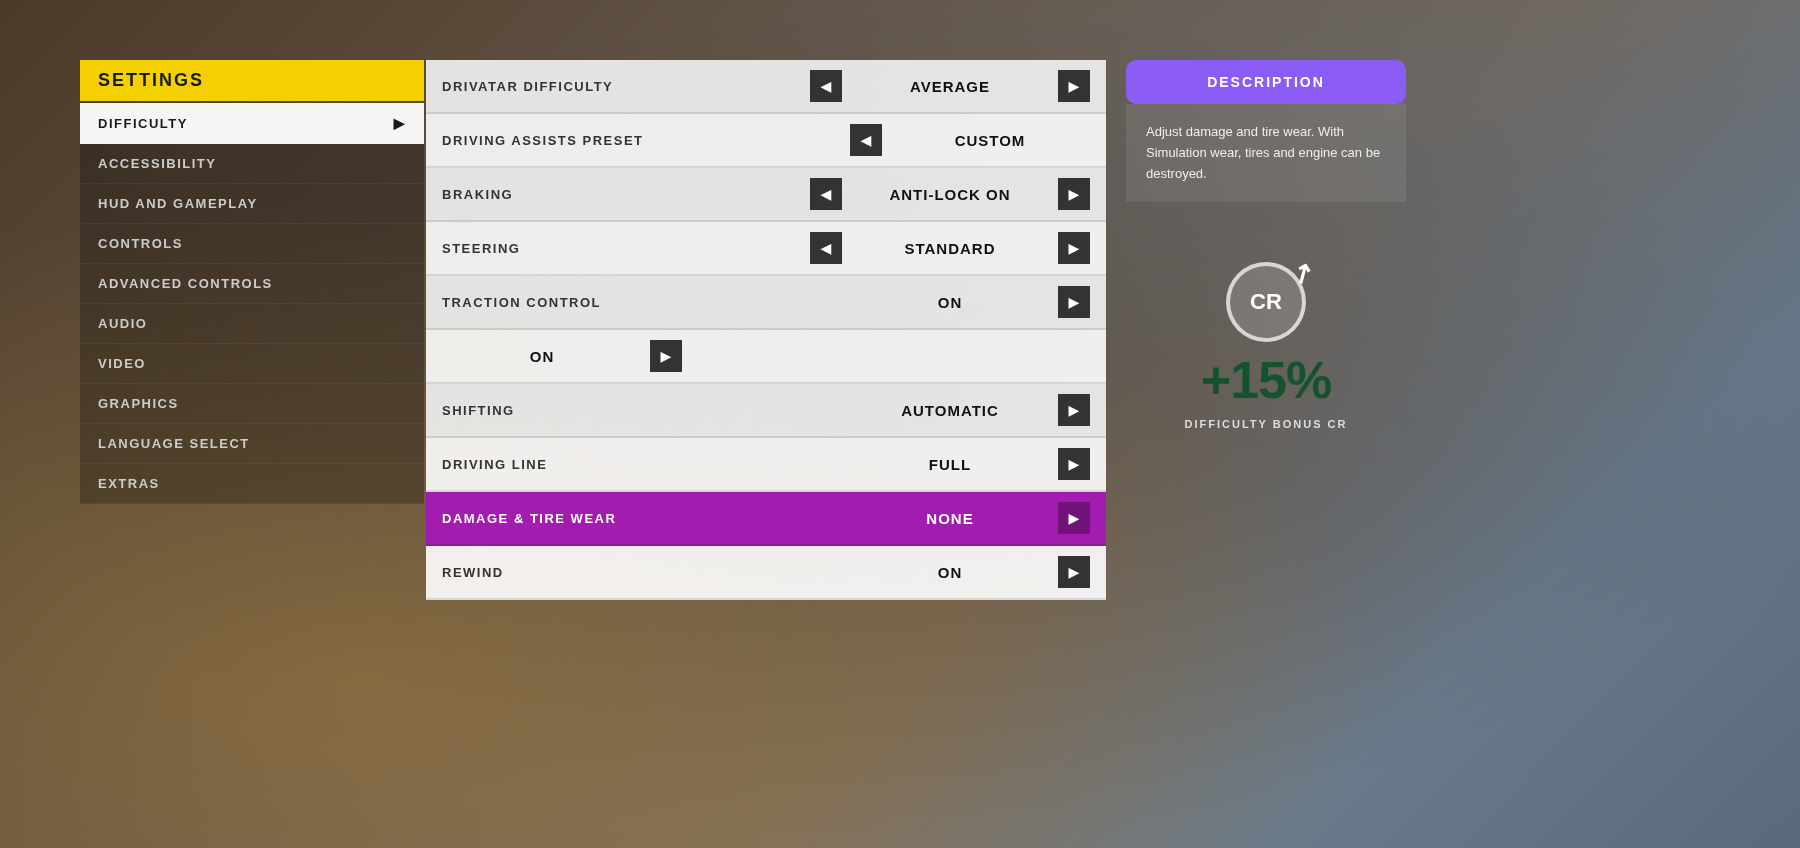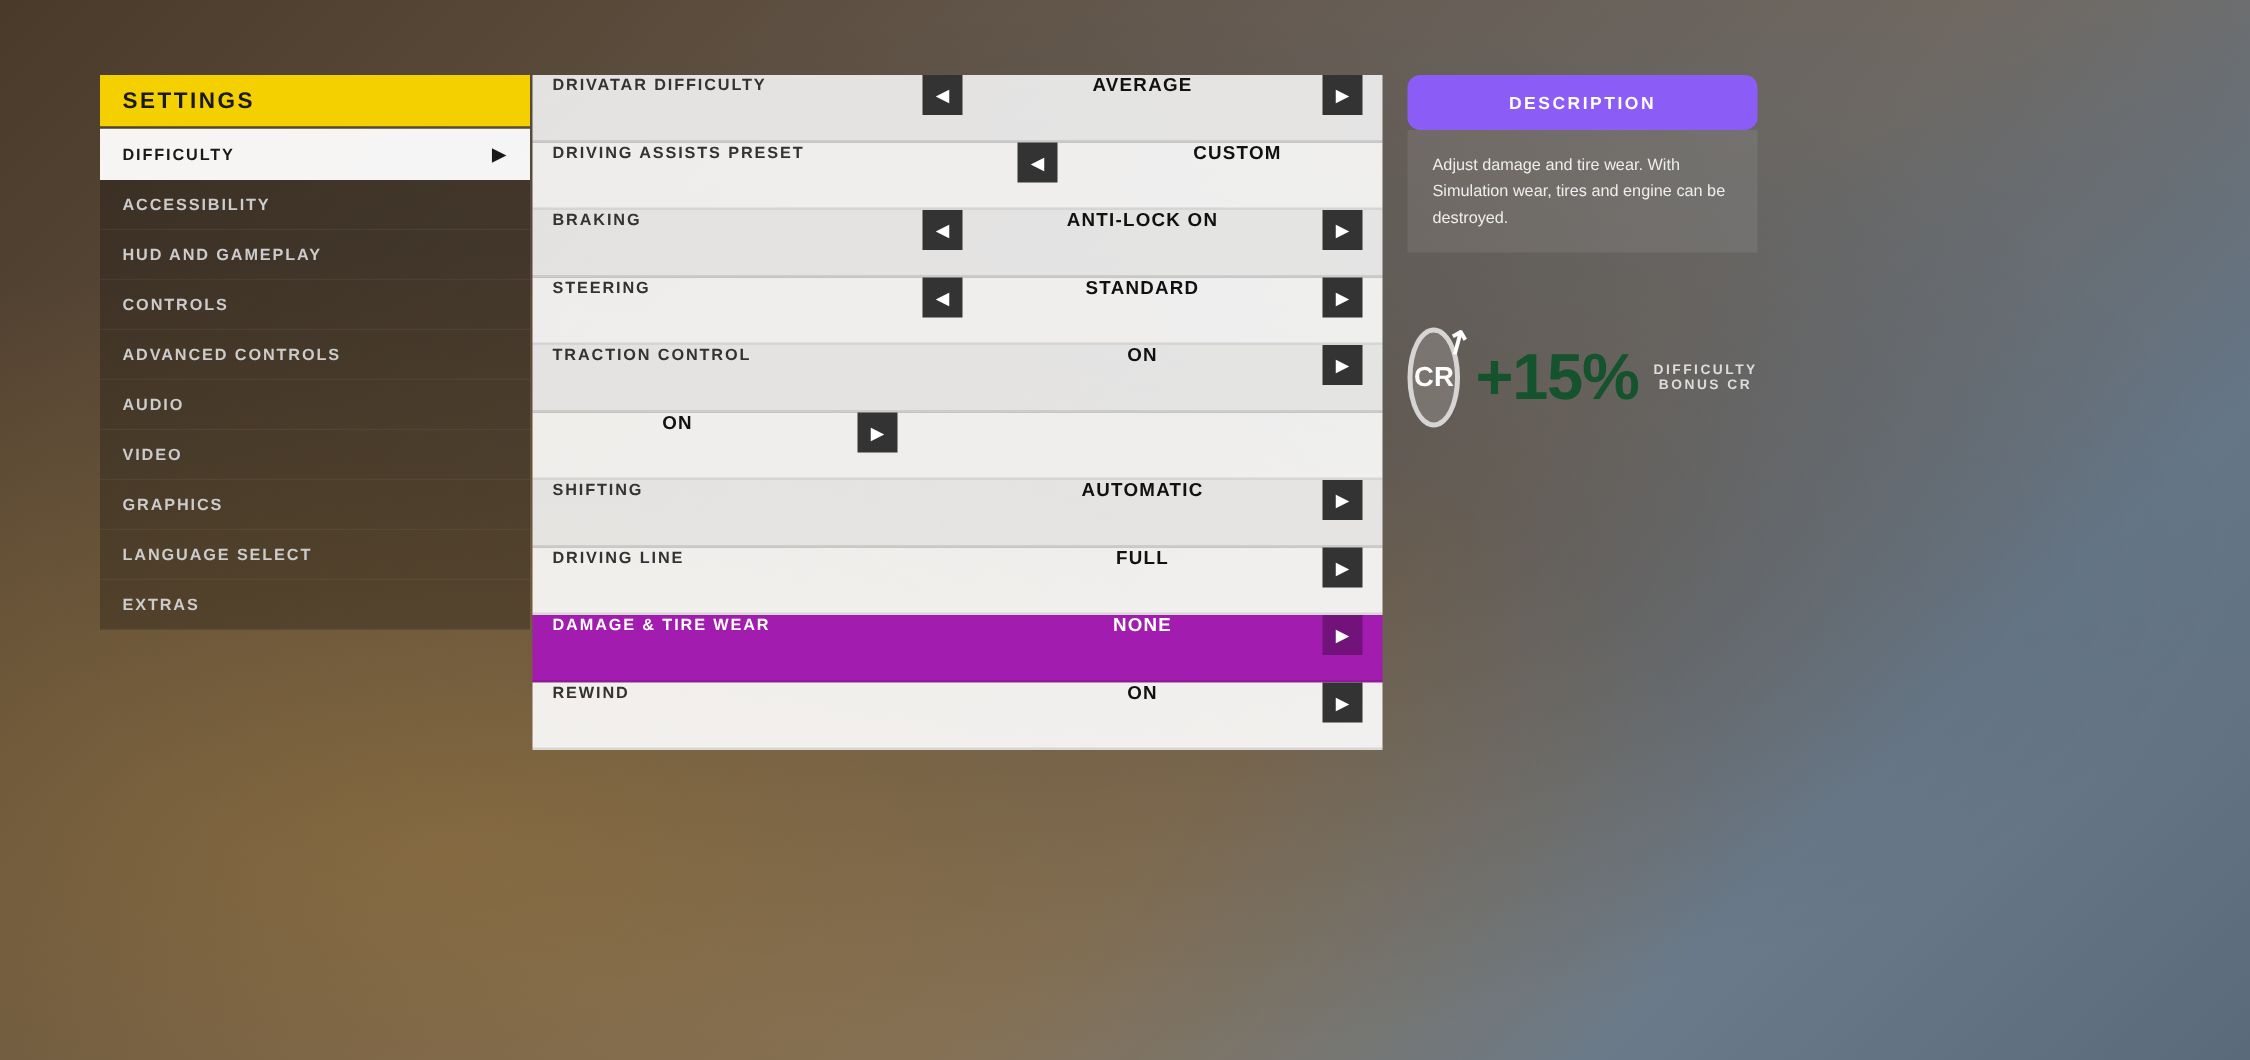--- a/index.html
+++ b/index.html
@@ -82,25 +82,25 @@
 
     
     .settings-panel {
       width: 680px;
       flex-shrink: 0;
       margin-left: 2px;
     }
 
     .settings-row {
       display: flex;
+      align-items: center;
       background: rgba(255,255,255,0.9);
       border-bottom: 2px solid rgba(0,0,0,0.1);
       min-height: 54px;
       padding: 0 16px;
-      gap: 36px;
     }
 
     .settings-row:nth-child(odd) {
       background: rgba(240,240,240,0.92);
     }
 
     .settings-row.highlighted {
       background: #a21caf;
     }
 
@@ -181,21 +181,21 @@
       color: #eee;
       font-size: 13px;
       line-height: 1.6;
       min-height: 80px;
     }
 
     
     .cr-section {
       margin-top: 60px;
       display: flex;
-      flex-direction: row;
+      flex-direction: column;
       align-items: center;
       gap: 12px;
     }
 
     .cr-badge {
       width: 80px;
       height: 80px;
       border-radius: 50%;
       background: rgba(255,255,255,0.15);
       border: 4px solid rgba(255,255,255,0.7);

